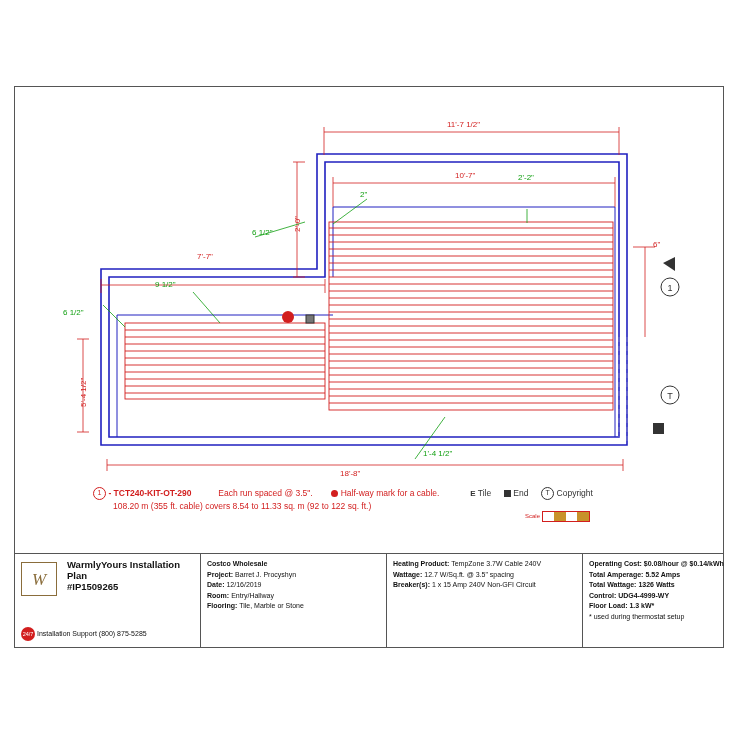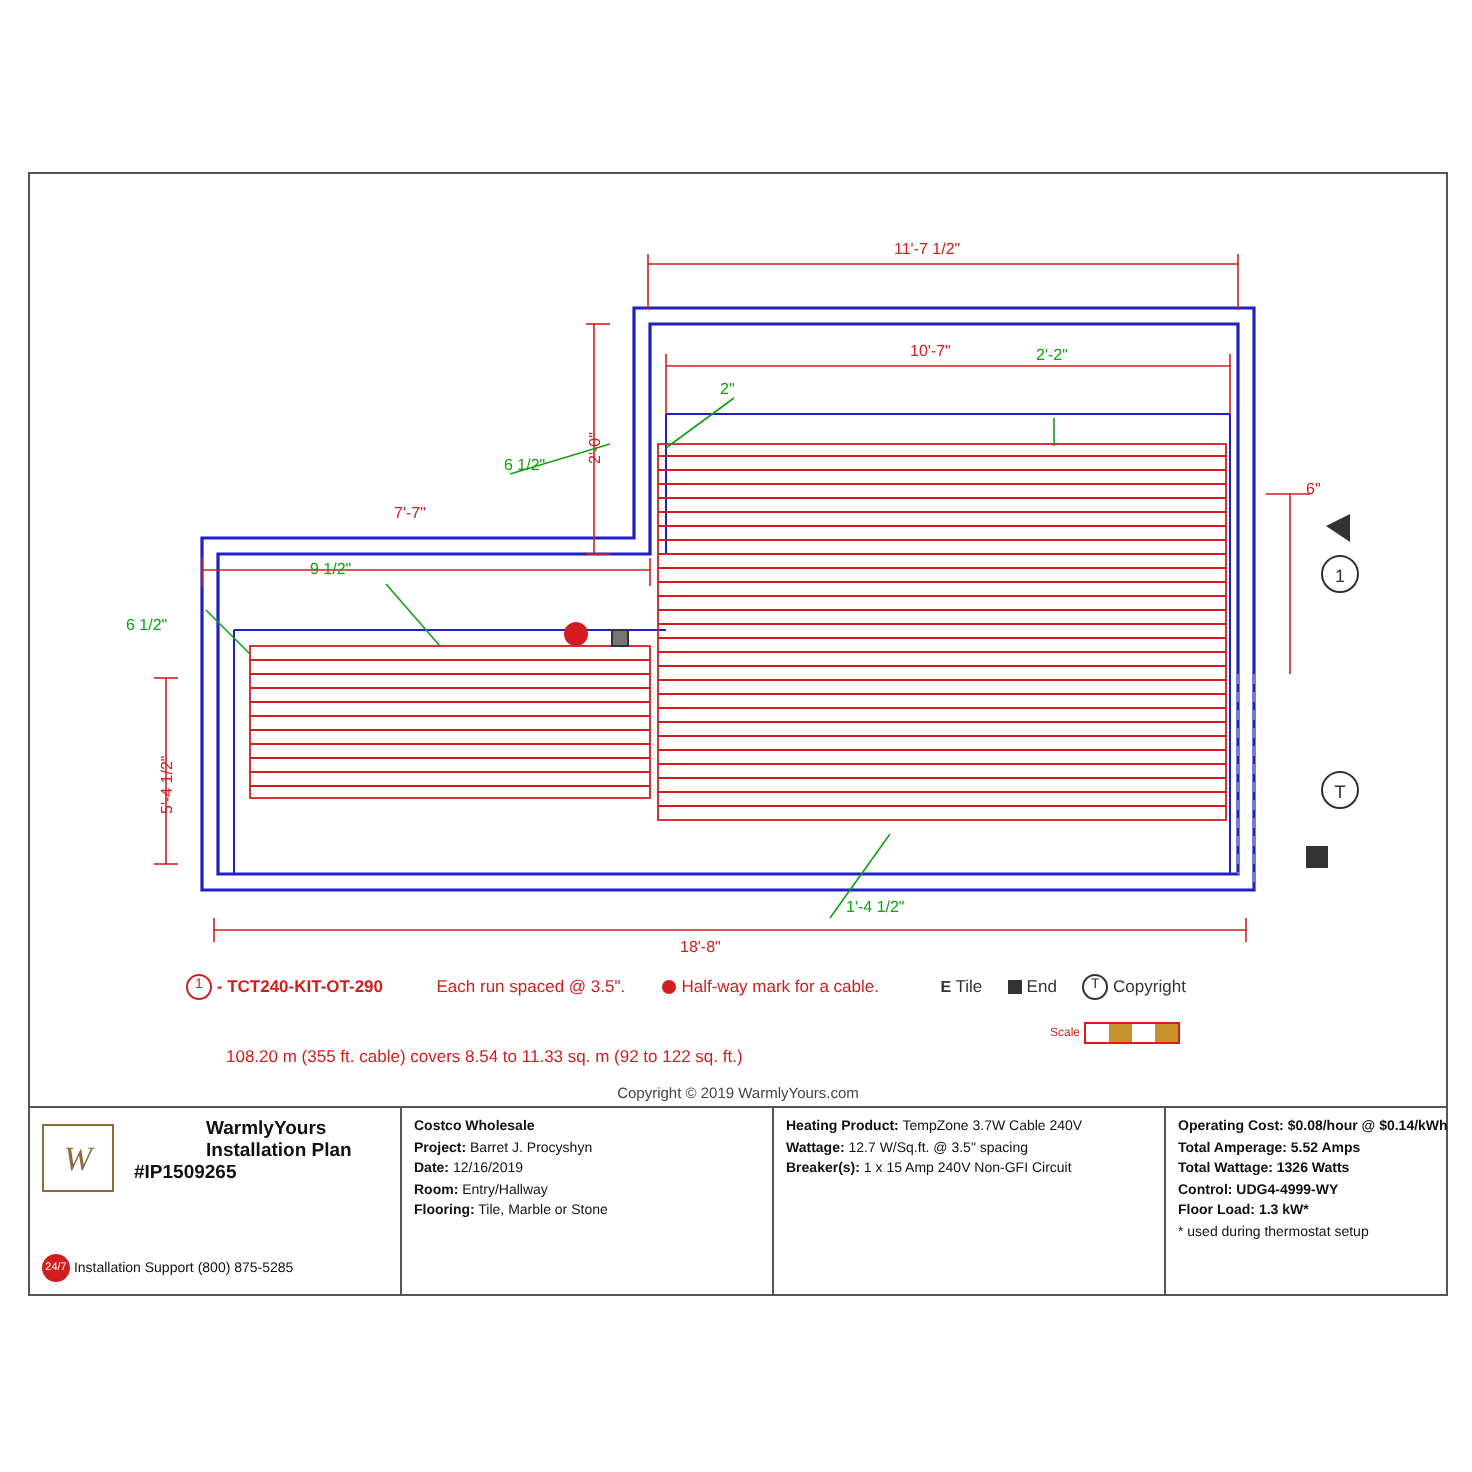--- a/index.html
+++ b/index.html
@@ -5,38 +5,38 @@
   html,body{margin:0;padding:0;background:#ffffff;}
   body{width:736px;height:736px;font-family:"Liberation Sans",sans-serif;}
   #page{position:relative;width:736px;height:736px;background:#ffffff;}
   .sheet{position:absolute;left:14px;top:86px;width:708px;height:560px;border:1px solid #555;background:#fff;}
   .plan{position:absolute;left:0;top:0;width:708px;height:560px;}
   .lbl{position:absolute;font-size:8px;color:#d21e1e;white-space:nowrap;}
   .lblg{position:absolute;font-size:8px;color:#12a012;white-space:nowrap;}
   .rot{transform-origin:left top;}
   .legend{position:absolute;left:78px;top:400px;width:600px;font-size:8.5px;color:#d21e1e;}
   .legend .row1{position:absolute;left:0;top:0;white-space:nowrap;}
-  .legend .row2{position:absolute;left:20px;top:36px;white-space:nowrap;}
+  .legend .row2{position:absolute;left:20px;top:14px;white-space:nowrap;}
   .circ{display:inline-block;width:11px;height:11px;border:1px solid #d21e1e;border-radius:50%;text-align:center;line-height:10px;font-size:7px;color:#d21e1e;vertical-align:middle;}
   .circdark{display:inline-block;width:11px;height:11px;border:1px solid #333;border-radius:50%;text-align:center;line-height:10px;font-size:7px;color:#333;vertical-align:middle;}
   .sqk{display:inline-block;width:7px;height:7px;background:#333;vertical-align:middle;}
   .dotred{display:inline-block;width:7px;height:7px;border-radius:50%;background:#d21e1e;vertical-align:middle;}
   .e-mark{display:inline-block;font-size:8px;color:#333;vertical-align:middle;font-weight:bold;}
   .copyright{position:absolute;left:0;top:455px;width:708px;text-align:center;font-size:7.5px;color:#444;}
   .scalebox{position:absolute;left:510px;top:424px;font-size:6px;color:#d21e1e;}
   .scalebar{display:inline-block;width:46px;height:9px;border:1px solid #d21e1e;background:linear-gradient(to right,#fff 0 25%, #c8922a 25% 50%, #fff 50% 75%, #c8922a 75% 100%);vertical-align:middle;}
   .titleblock{position:absolute;left:0;top:466px;width:708px;height:93px;border-top:1px solid #555;display:flex;}
   .tb-col{border-right:1px solid #555;box-sizing:border-box;padding:5px 6px;}
   .tb1{width:186px;position:relative;}
   .tb2{width:186px;}
   .tb3{width:196px;}
   .tb4{width:140px;border-right:none;}
   .tb-line{font-size:7px;color:#111;line-height:10.5px;white-space:nowrap;}
   .tb-line b{font-weight:bold;}
-  .wy-name{font-size:9.5px;font-weight:bold;color:#111;line-height:11px;margin-left:36px;}
+  .wy-name{font-size:9.5px;font-weight:bold;color:#111;line-height:11px;}
   .wy-id{font-size:9.5px;font-weight:bold;color:#111;}
   .logo{position:absolute;left:6px;top:8px;width:36px;height:34px;border:1px solid #8a6d3b;box-sizing:border-box;color:#8a6d3b;font-family:"Liberation Serif",serif;font-size:17px;text-align:center;line-height:34px;font-style:italic;}
   .support{position:absolute;left:6px;bottom:6px;font-size:7px;color:#111;white-space:nowrap;}
   .badge247{display:inline-block;width:14px;height:14px;border-radius:50%;background:#d21e1e;color:#fff;font-size:5.5px;text-align:center;line-height:14px;vertical-align:middle;}
 </style>
 </head>
 <body>
 
 <div id="page">
   <div class="sheet">
@@ -183,21 +183,20 @@
         <span style="color:#333;">Copyright</span>
       </div>
       <div class="row2">108.20 m (355 ft. cable) covers 8.54 to 11.33 sq. m (92 to 122 sq. ft.)</div>
     </div>
 
     <div class="scalebox">
       <span>Scale</span>
       <span class="scalebar"></span>
     </div>
 
-    <div class="copyright">Copyright © 2019 WarmlyYours.com</div>
 
     <div class="titleblock">
       <div class="tb-col tb1">
         <div class="logo">W</div>
         <div style="margin-left:46px;">
           <div class="wy-name">WarmlyYours Installation Plan</div>
           <div class="wy-id">#IP1509265</div>
         </div>
         <div class="support">
           <span class="badge247">24/7</span>

